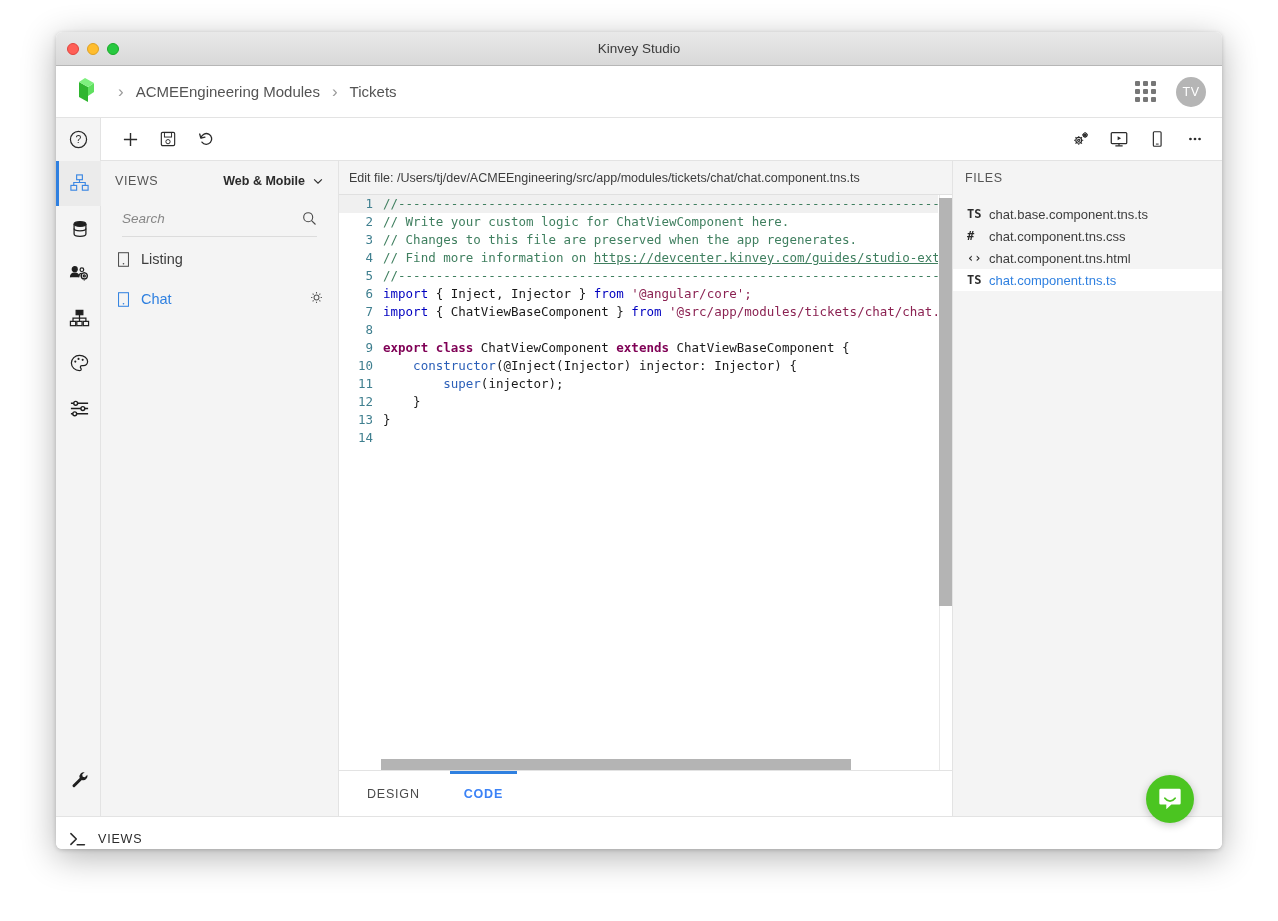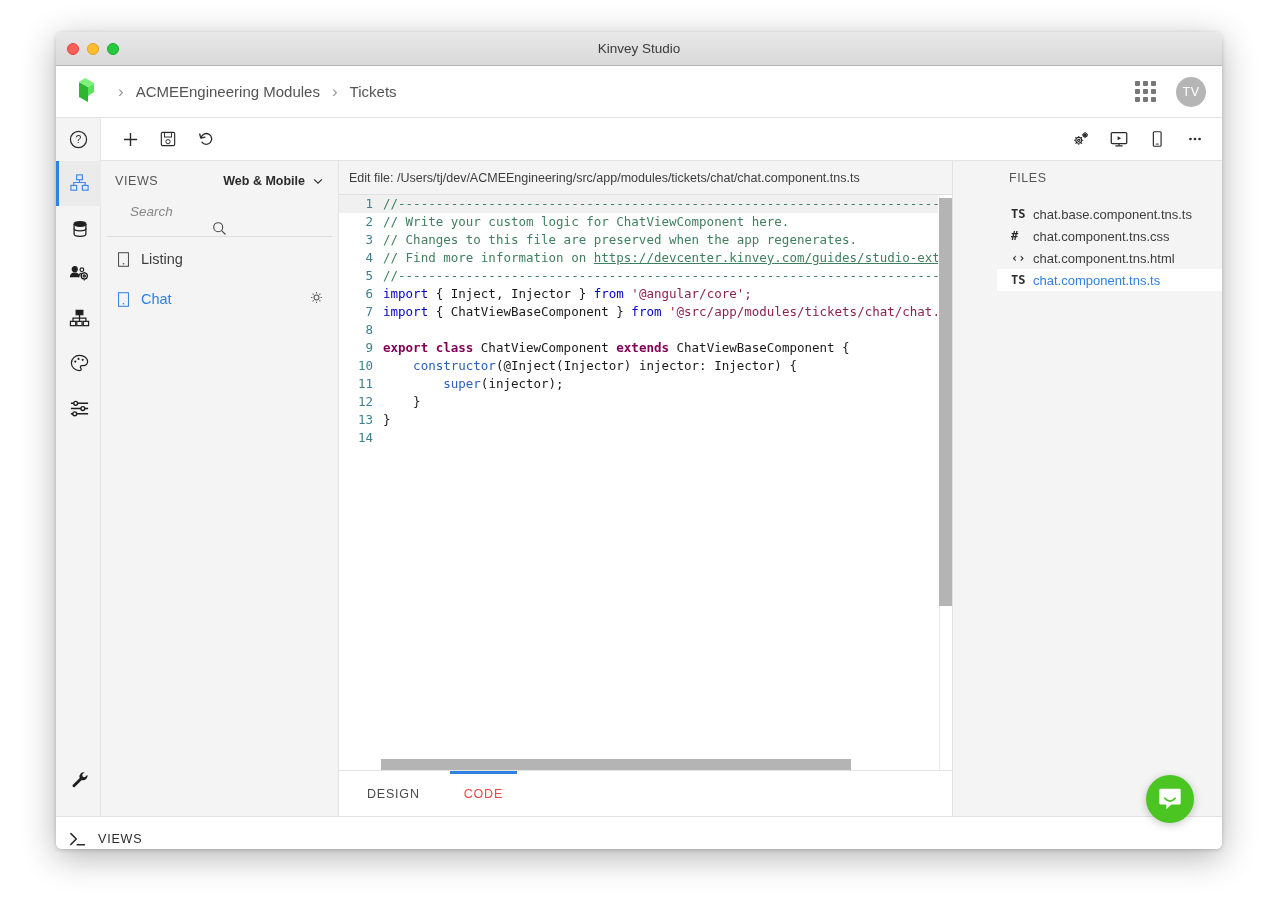--- a/index.html
+++ b/index.html
@@ -79,22 +79,22 @@
   .rail-item.active { border-left-color: #2f80e0; background: #ebebeb; }
   .rail-item.active svg { stroke: #3b87e3; fill: none; }
   .rail-spacer { flex: 1; }
 
   
   #views-panel { width: 238px; background: #f4f4f4; border-right: 1px solid #e3e3e3; }
   #views-head { height: 40px; display: flex; align-items: center; padding: 0 14px 0 14px; text-align: right; }
   #views-head .vlabel { font-size: 12.5px; color: #555; letter-spacing: .6px; }
   #views-mode { margin-left: auto; font-size: 12.5px; color: #2b2b2b; font-weight: bold;
     display: flex; align-items: center; gap: 7px; }
-  #search-row { height: 36px; margin: 0 6px; display: flex; align-items: center;
-    border-bottom: 1px solid #dcdcdc; flex-direction: column; }
+  #search-row { height: 36px; margin: 0 21px; display: flex; align-items: center;
+    border-bottom: 1px solid #dcdcdc; }
   #search-input { flex: 1; border: none; background: transparent; outline: none;
     font-size: 13.5px; color: #4a4a4a; font-style: italic; font-family: "Liberation Sans", sans-serif; }
   #search-input::placeholder { color: #878787; font-style: italic; }
   .view-item { height: 36px; display: flex; align-items: center; padding: 0 14px; margin-top: 4px; }
   .view-item .vi-icon { width: 16px; margin-right: 10px; display: flex; justify-content: center; }
   .view-item .vi-label { font-size: 14.5px; color: #3d3d3d; }
   .view-item.selected .vi-label { color: #2f80e0; }
   .view-item .vi-gear { margin-left: auto; }
 
   
@@ -124,26 +124,26 @@
   #v-scroll-track { position: absolute; right: 0; top: 0; bottom: 0; width: 13px; background: #ffffff;
     border-left: 1px solid #e8e8e8; }
   #h-scroll-track { position: absolute; left: 0; right: 13px; bottom: 0; height: 12px; background: #ffffff; }
   #h-scroll { position: absolute; left: 42px; bottom: 0; width: 470px; height: 11px; background: #b4b4b4; }
 
   
   #bottom-tabs { height: 45px; background: #ffffff; display: flex; align-items: center;
     padding-left: 28px; gap: 44px; }
   .btab { font-size: 12.5px; letter-spacing: .8px; color: #4a4a4a; position: relative;
     height: 45px; display: flex; align-items: center; }
-  .btab.active { color: #ef4444; }
+  .btab.active { color: #3b82f6; font-weight: bold; }
   .btab.active::before { content: ""; position: absolute; left: -14px; right: -14px; top: 0;
     height: 3px; background: #2f80e0; }
 
   
-  #files-panel { width: 270px; background: #f4f4f4; border-left: 1px solid #e3e3e3; padding-left: 44px; }
+  #files-panel { width: 270px; background: #f4f4f4; border-left: 1px solid #e3e3e3; }
   #files-head { height: 34px; display: flex; align-items: center; padding-left: 12px;
     font-size: 12.5px; color: #555; letter-spacing: .6px; }
   .file-row { height: 22px; display: flex; align-items: center; padding-left: 14px; }
   .file-row.selected { background: #ffffff; }
   .file-icon { width: 22px; font-size: 12px; color: #2b2b2b; font-weight: bold;
     font-family: "DejaVu Sans Mono", monospace; flex: none; }
   .file-name { font-size: 13px; color: #3d3d3d; }
   .file-row.selected .file-name { color: #2f80e0; }
   #files-spacer { height: 8px; }
 

